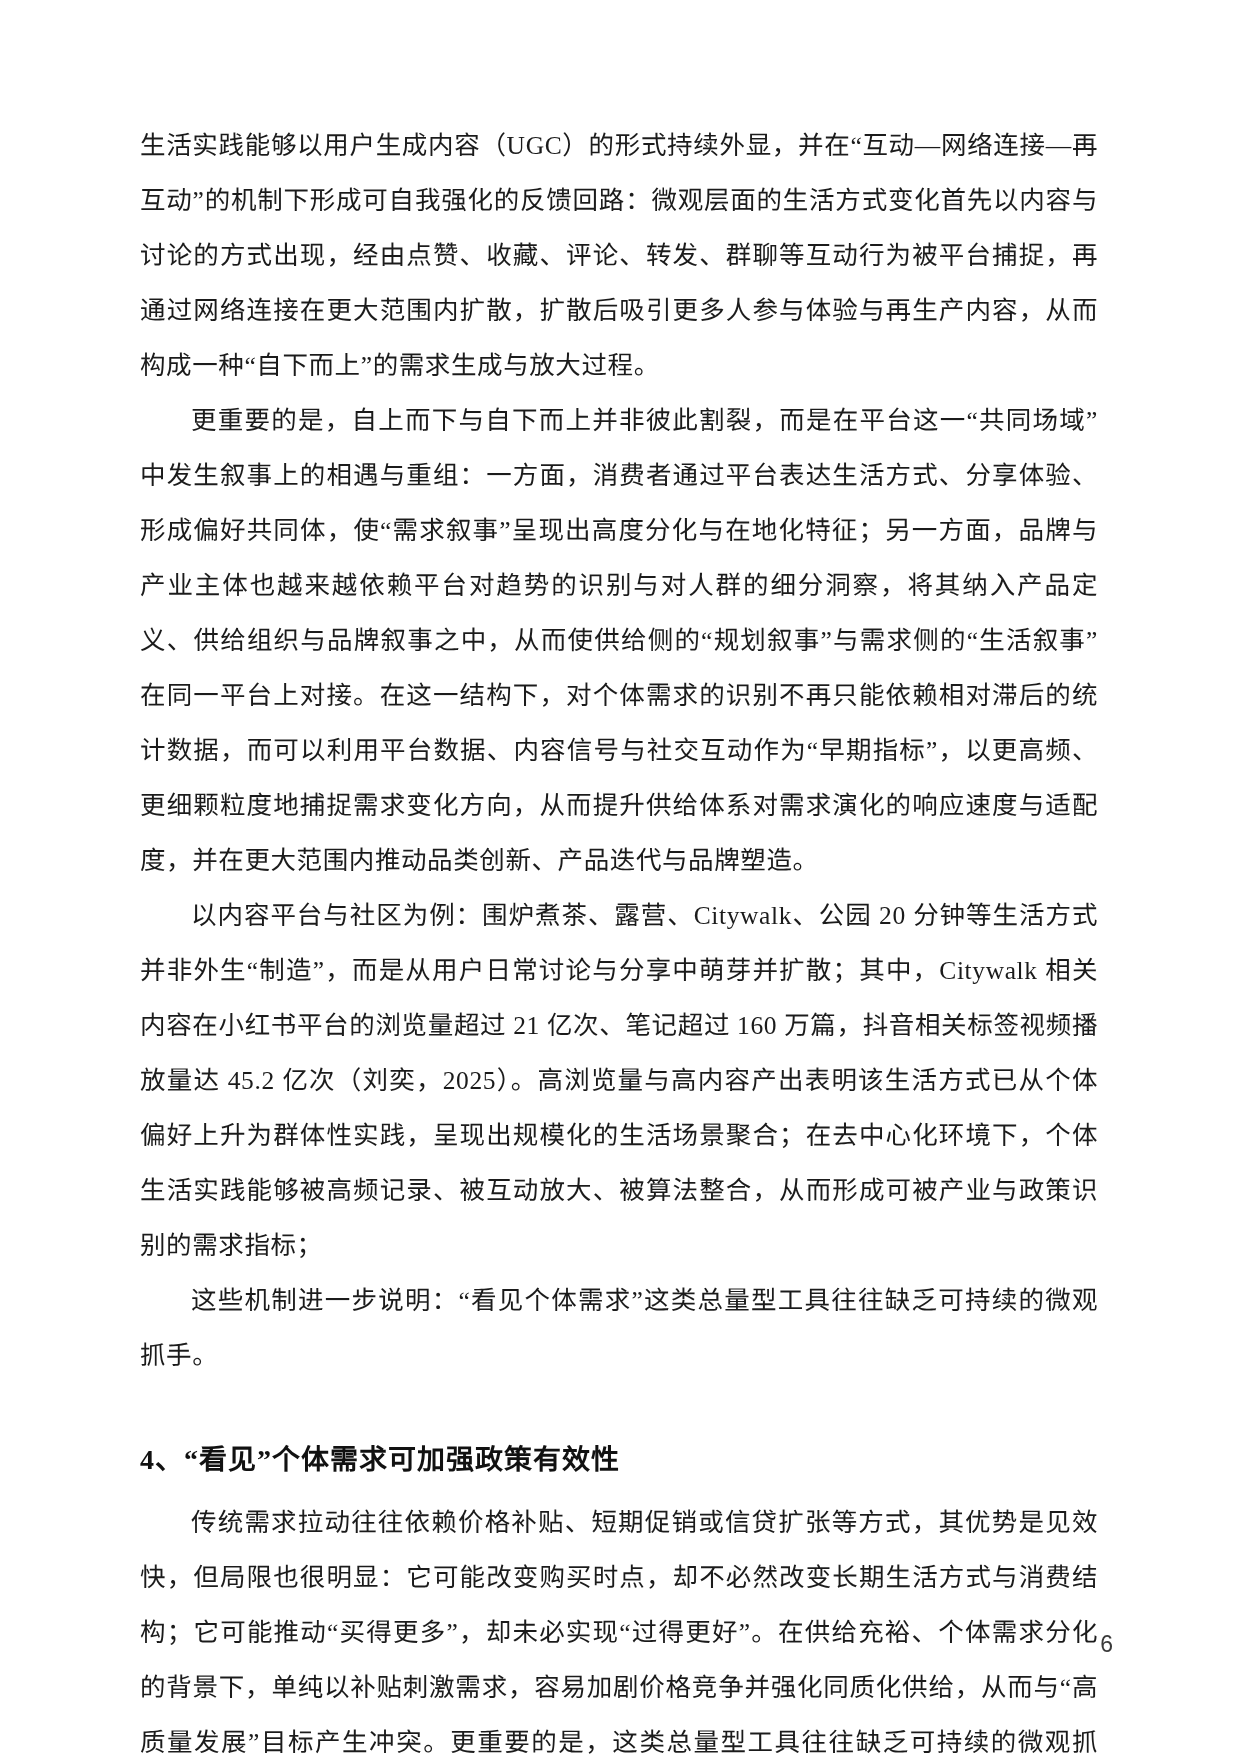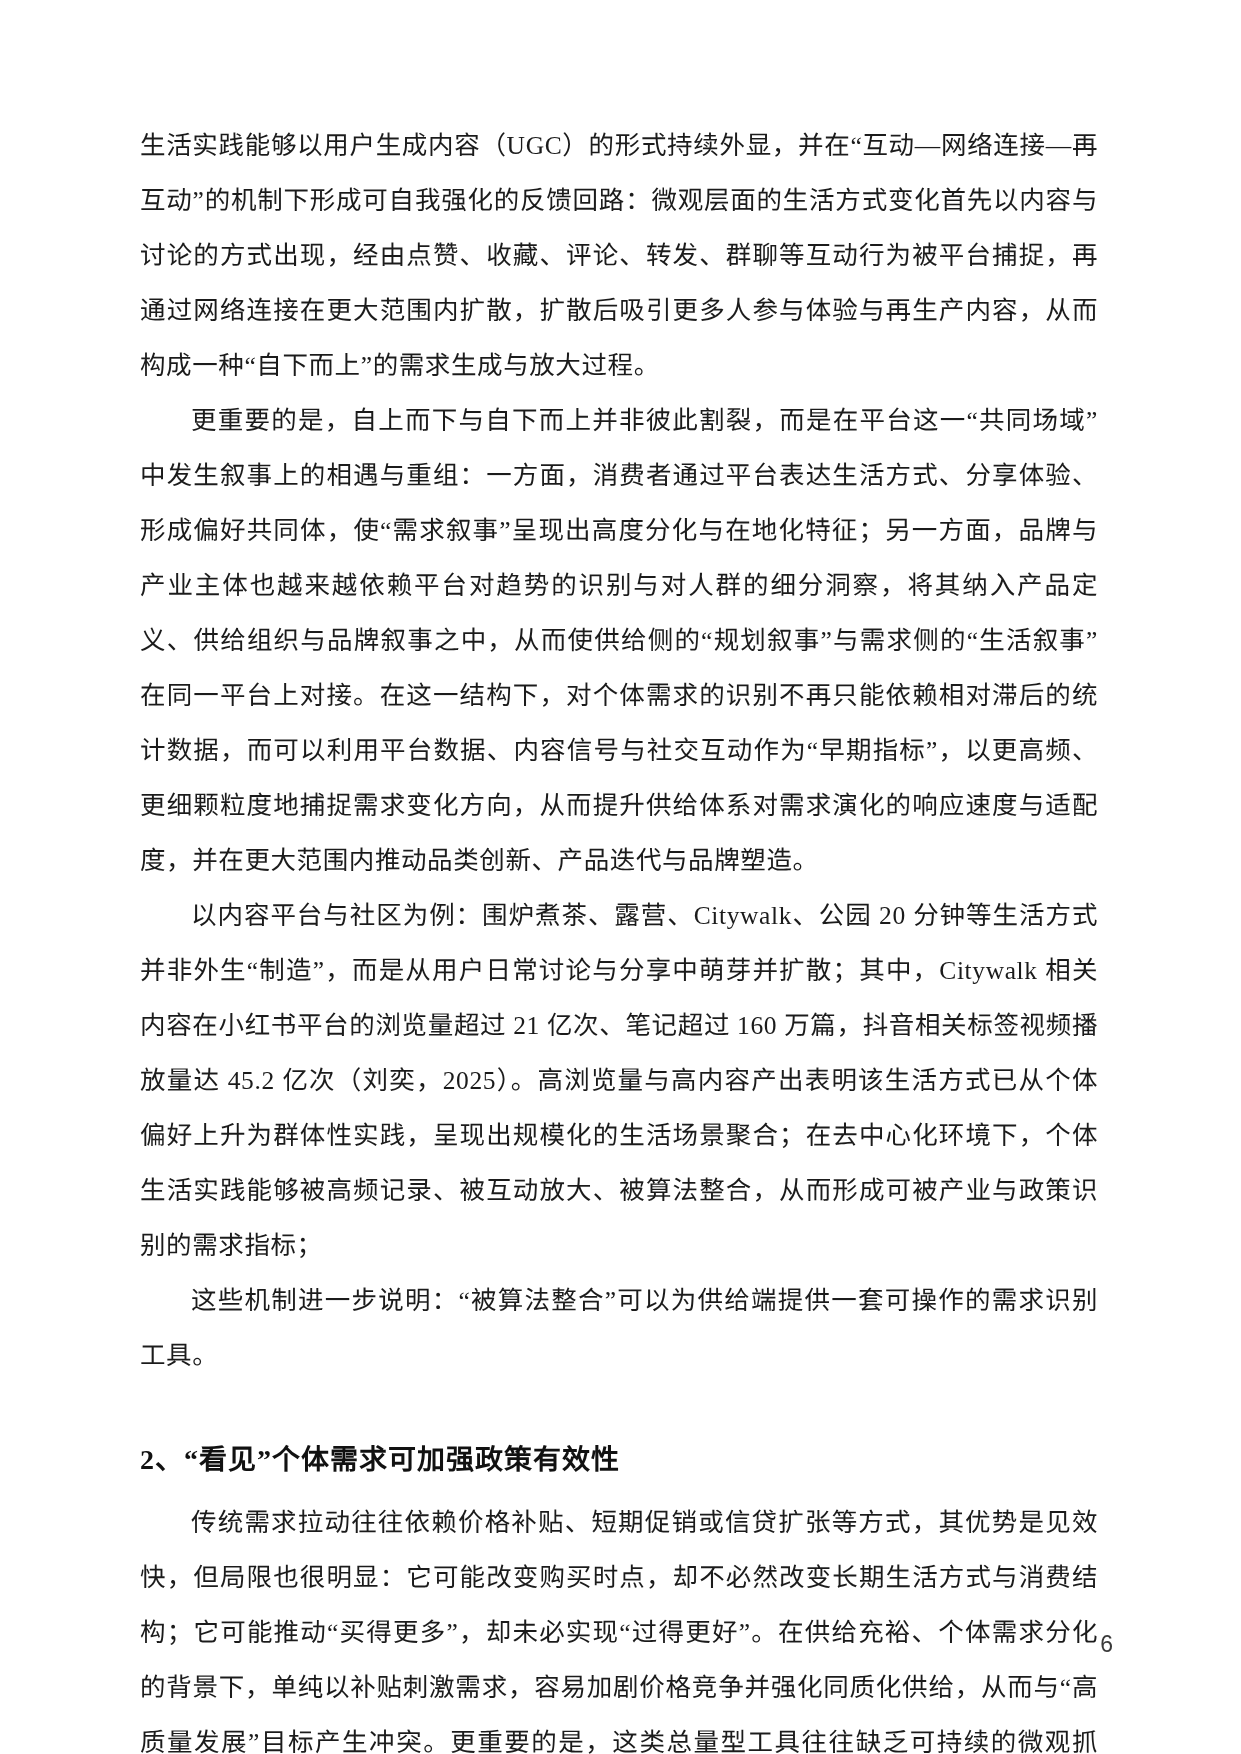--- a/index.html
+++ b/index.html
@@ -86,25 +86,25 @@
 <div class="page">
 
   <div class="content">
 
     <p class="para continued">生活实践能够以用户生成内容（UGC）的形式持续外显，并在“互动—网络连接—再互动”的机制下形成可自我强化的反馈回路：微观层面的生活方式变化首先以内容与讨论的方式出现，经由点赞、收藏、评论、转发、群聊等互动行为被平台捕捉，再通过网络连接在更大范围内扩散，扩散后吸引更多人参与体验与再生产内容，从而构成一种“自下而上”的需求生成与放大过程。</p>
 
     <p class="para">更重要的是，自上而下与自下而上并非彼此割裂，而是在平台这一“共同场域”中发生叙事上的相遇与重组：一方面，消费者通过平台表达生活方式、分享体验、形成偏好共同体，使“需求叙事”呈现出高度分化与在地化特征；另一方面，品牌与产业主体也越来越依赖平台对趋势的识别与对人群的细分洞察，将其纳入产品定义、供给组织与品牌叙事之中，从而使供给侧的“规划叙事”与需求侧的“生活叙事”在同一平台上对接。在这一结构下，对个体需求的识别不再只能依赖相对滞后的统计数据，而可以利用平台数据、内容信号与社交互动作为“早期指标”，以更高频、更细颗粒度地捕捉需求变化方向，从而提升供给体系对需求演化的响应速度与适配度，并在更大范围内推动品类创新、产品迭代与品牌塑造。</p>
 
     <p class="para">以内容平台与社区为例：围炉煮茶、露营、Citywalk、公园 20 分钟等生活方式并非外生“制造”，而是从用户日常讨论与分享中萌芽并扩散；其中，Citywalk 相关内容在小红书平台的浏览量超过 21 亿次、笔记超过 160 万篇，抖音相关标签视频播放量达 45.2 亿次（刘奕，2025）。高浏览量与高内容产出表明该生活方式已从个体偏好上升为群体性实践，呈现出规模化的生活场景聚合；在去中心化环境下，个体生活实践能够被高频记录、被互动放大、被算法整合，从而形成可被产业与政策识别的需求指标；</p>
 
-    <p class="para">这些机制进一步说明：“被算法整合”可以为供给端提供一套可操作的需求识别工具。</p>
+    <p class="para">这些机制进一步说明：“看见个体需求”这类总量型工具往往缺乏可持续的微观抓手。</p>
 
     <div class="gap-before-heading"></div>
 
-    <h2 class="section-heading">2、“看见”个体需求可加强政策有效性</h2>
+    <h2 class="section-heading">4、“看见”个体需求可加强政策有效性</h2>
 
     <div class="gap-after-heading"></div>
 
     <p class="para">传统需求拉动往往依赖价格补贴、短期促销或信贷扩张等方式，其优势是见效快，但局限也很明显：它可能改变购买时点，却不必然改变长期生活方式与消费结构；它可能推动“买得更多”，却未必实现“过得更好”。在供给充裕、个体需求分化的背景下，单纯以补贴刺激需求，容易加剧价格竞争并强化同质化供给，从而与“高质量发展”目标产生冲突。更重要的是，这类总量型工具往往缺乏可持续的微观抓手：政</p>
 
   </div>
 
   <div class="page-number">6</div>
 
 </div>

